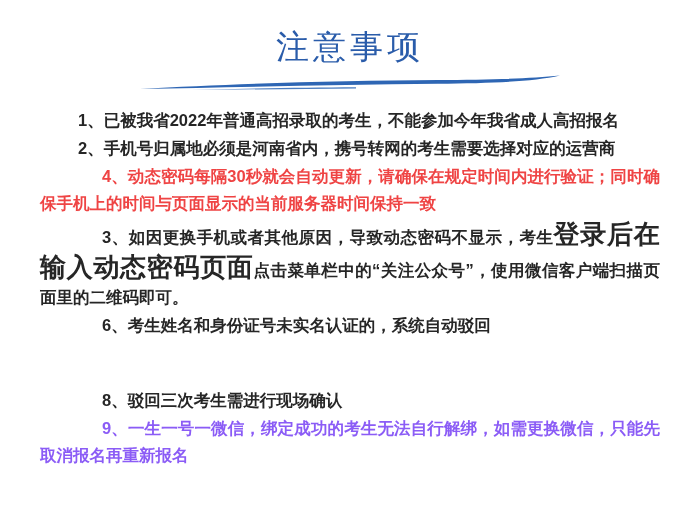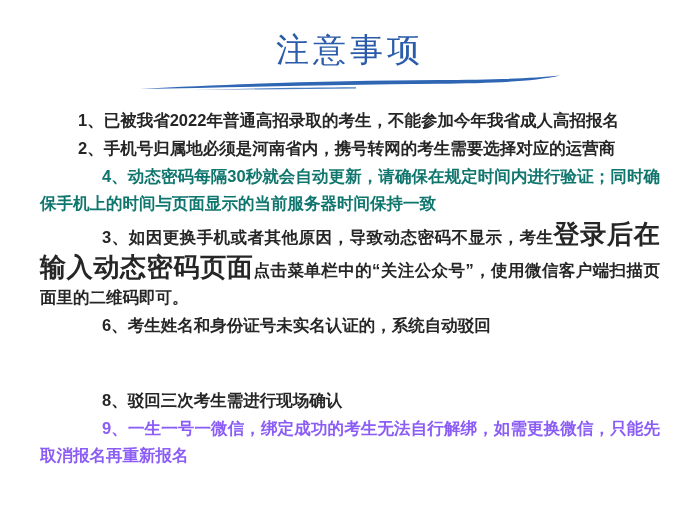--- a/index.html
+++ b/index.html
@@ -12,21 +12,21 @@
     width: 700px;
     height: 525px;
     background: #ffffff;
     overflow: hidden;
     font-family: "Liberation Sans", "DejaVu Sans", sans-serif;
   }
   .title {
     margin: 0;
     padding-top: 32px;
     text-align: center;
-    font-family: Liberation Sans, sans-serif;
+    font-family: Liberation Mono, monospace;
     font-weight: 400;
     font-size: 33px;
     line-height: 1.1;
     letter-spacing: 0.12em;
     color: #2a5caa;
   }
   .swoosh {
     display: block;
     margin: 5px auto 0 auto;
   }
@@ -58,20 +58,20 @@
   <h1 class="title" style="color: rgb(42, 92, 170);">注意事项</h1>
 
   <svg class="swoosh" width="424" height="20" viewBox="0 0 424 20" aria-hidden="true">
     <path id="swoosh-main" d="M2 16 C 90 11, 200 7.5, 300 7 C 350 6.8, 392 5.5, 422 2.5 C 394 9, 352 10, 300 10.8 C 200 12, 95 14, 2 16 Z" fill="#2e66b4"></path>
     <path id="swoosh-echo" d="M30 17.5 C 102 15.5, 162 14.5, 218 14.2 L 218 15.4 C 162 15.7, 102 16.6, 30 17.5 Z" fill="#4a7cc0"></path>
   </svg>
 
   <div class="content" id="notes-list">
       <p class="note indent-small" style="color: rgb(38, 38, 38);"><span class="seg">1、已被我省2022年普通高招录取的考生，不能参加今年我省成人高招报名</span></p>
       <p class="note indent-small" style="color: rgb(38, 38, 38);"><span class="seg">2、手机号归属地必须是河南省内，携号转网的考生需要选择对应的运营商</span></p>
-      <p class="note indent-large" style="color: #0f766e;"><span class="seg">4、动态密码每隔30秒就会自动更新，请确保在规定时间内进行验证；同时确保手机上的时间与页面显示的当前服务器时间保持一致</span></p>
+      <p class="note indent-large" style="color: #ef4444;"><span class="seg">4、动态密码每隔30秒就会自动更新，请确保在规定时间内进行验证；同时确保手机上的时间与页面显示的当前服务器时间保持一致</span></p>
       <p class="note indent-large" style="color: rgb(38, 38, 38);"><span class="seg">3、如因更换手机或者其他原因，导致动态密码不显示，考生</span><span class="seg big">登录后在输入动态密码页面</span><span class="seg">点击菜单栏中的“关注公众号”，使用微信客户端扫描页面里的二维码即可。</span></p>
       <p class="note indent-large" style="color: rgb(38, 38, 38);"><span class="seg">6、考生姓名和身份证号未实名认证的，系统自动驳回</span></p>
       <p class="note indent-large" style="color: rgb(38, 38, 38); margin-top: 48px;"><span class="seg">8、驳回三次考生需进行现场确认</span></p>
       <p class="note indent-large" style="color: #8b5cf6;"><span class="seg">9、一生一号一微信，绑定成功的考生无法自行解绑，如需更换微信，只能先取消报名再重新报名</span></p>
     </div>
 
 </div>
 
 </body></html>

